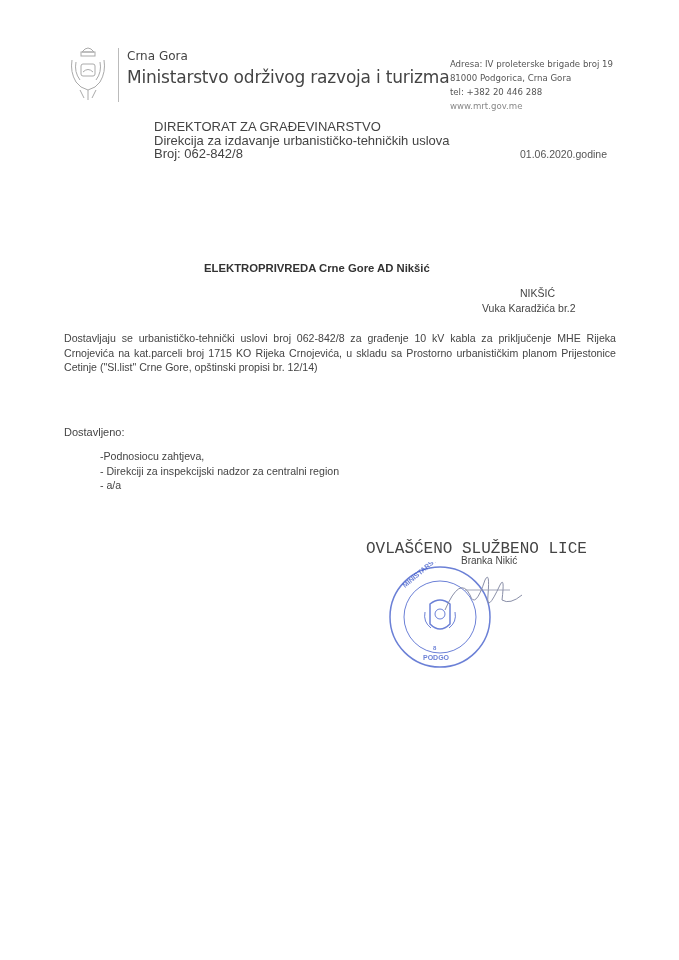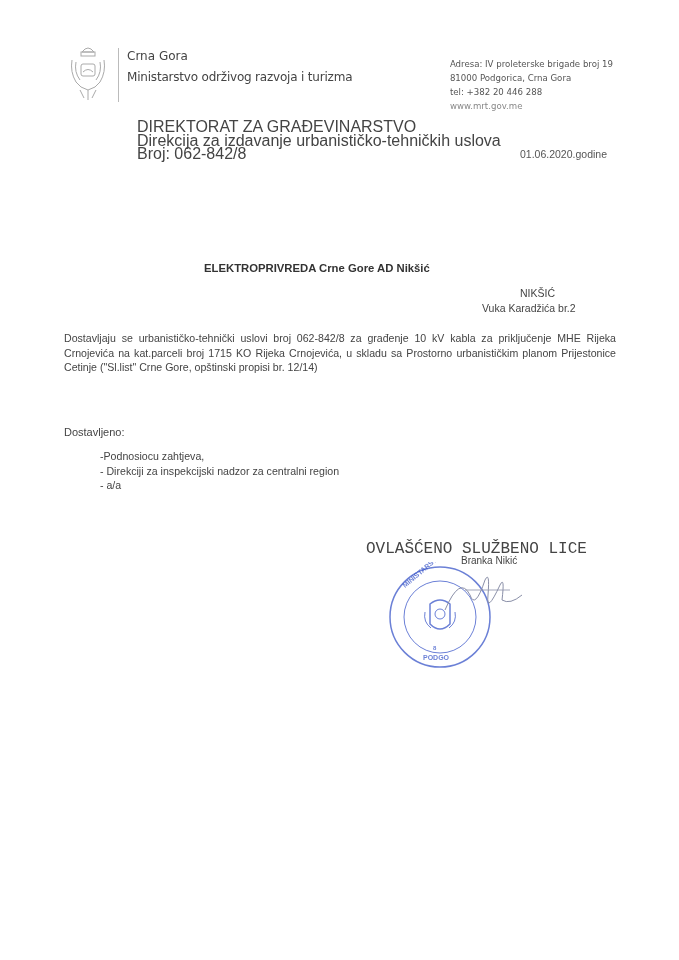--- a/index.html
+++ b/index.html
@@ -2,24 +2,24 @@
 <html><head>
 <meta charset="utf-8">
 <style>
   html, body { margin: 0; padding: 0; background: #ffffff; }
   body { width: 679px; height: 960px; position: relative; overflow: hidden; font-family: "Liberation Sans", sans-serif; color: #333; }
   .abs { position: absolute; }
   .emblem { left: 66px; top: 42px; width: 44px; height: 60px; }
   .vline { left: 118px; top: 48px; width: 1px; height: 54px; background: #bbb; }
   .ministry { left: 127px; top: 47px; font-family: "DejaVu Sans", sans-serif; color: #444; }
   .ministry .l1 { font-size: 12px; line-height: 18px; }
-  .ministry .l2 { font-size: 12px; line-height: 20px; margin-top: 2px; letter-spacing: -0.2px; }
+  .ministry .l2 { font-size: 17px; line-height: 20px; margin-top: 2px; letter-spacing: -0.2px; }
   .contact { right: 66px; top: 57px; font-family: "DejaVu Sans", sans-serif; font-size: 8.6px; line-height: 14px; color: #555; }
   .contact .web { color: #888; }
-  .dept { left: 137px; top: 120px; font-size: 16px; line-height: 13.5px; color: #444; }
+  .dept { left: 154px; top: 120px; font-size: 13px; line-height: 13.5px; color: #444; }
   .date { left: 520px; top: 148px; font-size: 10.5px; color: #555; }
   .recipient { left: 204px; top: 262px; font-size: 11.3px; font-weight: bold; color: #333; }
   .rcity { left: 520px; top: 287px; font-size: 10.5px; color: #444; text-align: right; }
   .rstreet { left: 482px; top: 302px; font-size: 10.5px; color: #444; }
   .body-text { left: 64px; top: 331px; width: 552px; font-size: 10.6px; line-height: 14.5px; color: #444; text-align: justify; }
   .delivered { left: 64px; top: 426px; font-size: 11px; color: #444; text-align: center; }
   .dlist { left: 64px; top: 449px; font-size: 10.6px; line-height: 14.5px; color: #444; }
   .dlist div { white-space: nowrap; margin-left: 36px; }
   .circle-mark { display: inline-block; width: 8px; height: 8px; border: 1px solid #6a79b8; border-radius: 50%; margin-right: 1px; vertical-align: -1px; }
   .signer-title { left: 366px; top: 540px; font-size: 16px; color: #444; font-family: Liberation Mono, monospace; }

